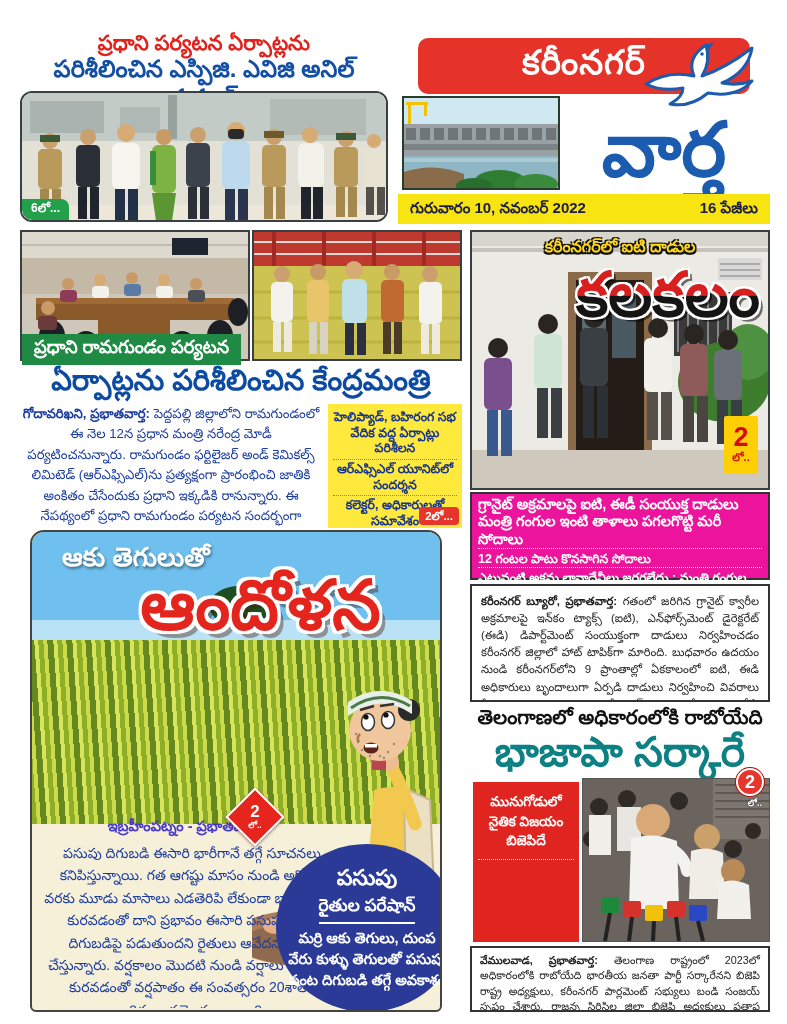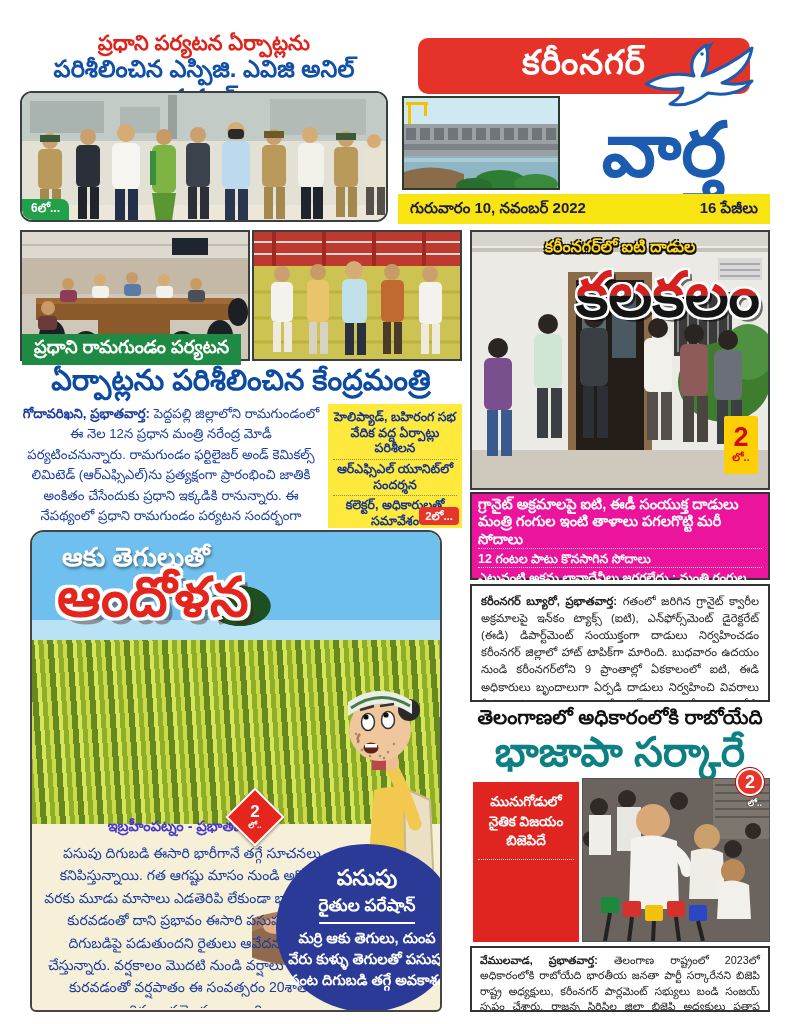--- a/index.html
+++ b/index.html
@@ -94,21 +94,21 @@
   .turm{left:30px;top:530px;width:412px;height:482px;border:2px solid #444;border-radius:14px 14px 6px 6px;
         overflow:hidden;background:#f6f0d8;}
   .turm-field{left:0;top:0;width:432px;height:292px;
      background:
        radial-gradient(ellipse 52px 34px at 208px 74px, #1e4f20 58%, rgba(0,0,0,0) 60%),
        linear-gradient(#6fc0ee 0 88px, #b9e2f6 88px 108px, rgba(0,0,0,0) 108px),
        repeating-linear-gradient(86deg, #8fae27 0 5px, #cbdb4b 5px 9px, #66891f 9px 15px, #d6e55c 15px 19px),
        linear-gradient(#9ab52e,#6f8a1d);}
   .turm-kicker{left:30px;top:10px;color:#fff;font-size:26px;font-weight:800;
                text-shadow:1px 2px 3px rgba(0,0,0,.45);z-index:3;}
-  .turm-head{left:0;top:34px;width:432px;color:#e3251d;font-size:55px;font-weight:800;
+  .turm-head{left:0;top:34px;width:432px;text-align:center;color:#e3251d;font-size:69px;font-weight:800;
              line-height:1.15;z-index:3;
              text-shadow:-3px -3px 0 #fff,3px -3px 0 #fff,-3px 3px 0 #fff,3px 3px 0 #fff,0 -3px 0 #fff,0 3px 0 #fff,-3px 0 0 #fff,3px 0 0 #fff,6px 7px 0 rgba(70,25,10,.4);padding-left:25px;}
   .turm-cartoon{right:-8px;top:106px;width:196px;height:340px;z-index:4;}
   .turm-dateline{left:14px;top:286px;width:282px;text-align:center;color:#4838c8;font-size:14.5px;font-weight:bold;z-index:5;}
   .turm-body{left:12px;top:310px;width:296px;height:166px;color:#1c3da0;font-size:14px;line-height:1.6;
              text-align:center;overflow:hidden;z-index:5;}
   .diamond{left:202px;top:264px;width:42px;height:42px;background:#e6261c;border:2px solid #fff;
            transform:rotate(45deg);z-index:6;box-shadow:1px 1px 3px rgba(0,0,0,.4);}
   .diamond .in{position:absolute;left:0;top:0;width:100%;height:100%;transform:rotate(-45deg);
                display:flex;flex-direction:column;align-items:center;justify-content:center;color:#fff;}

